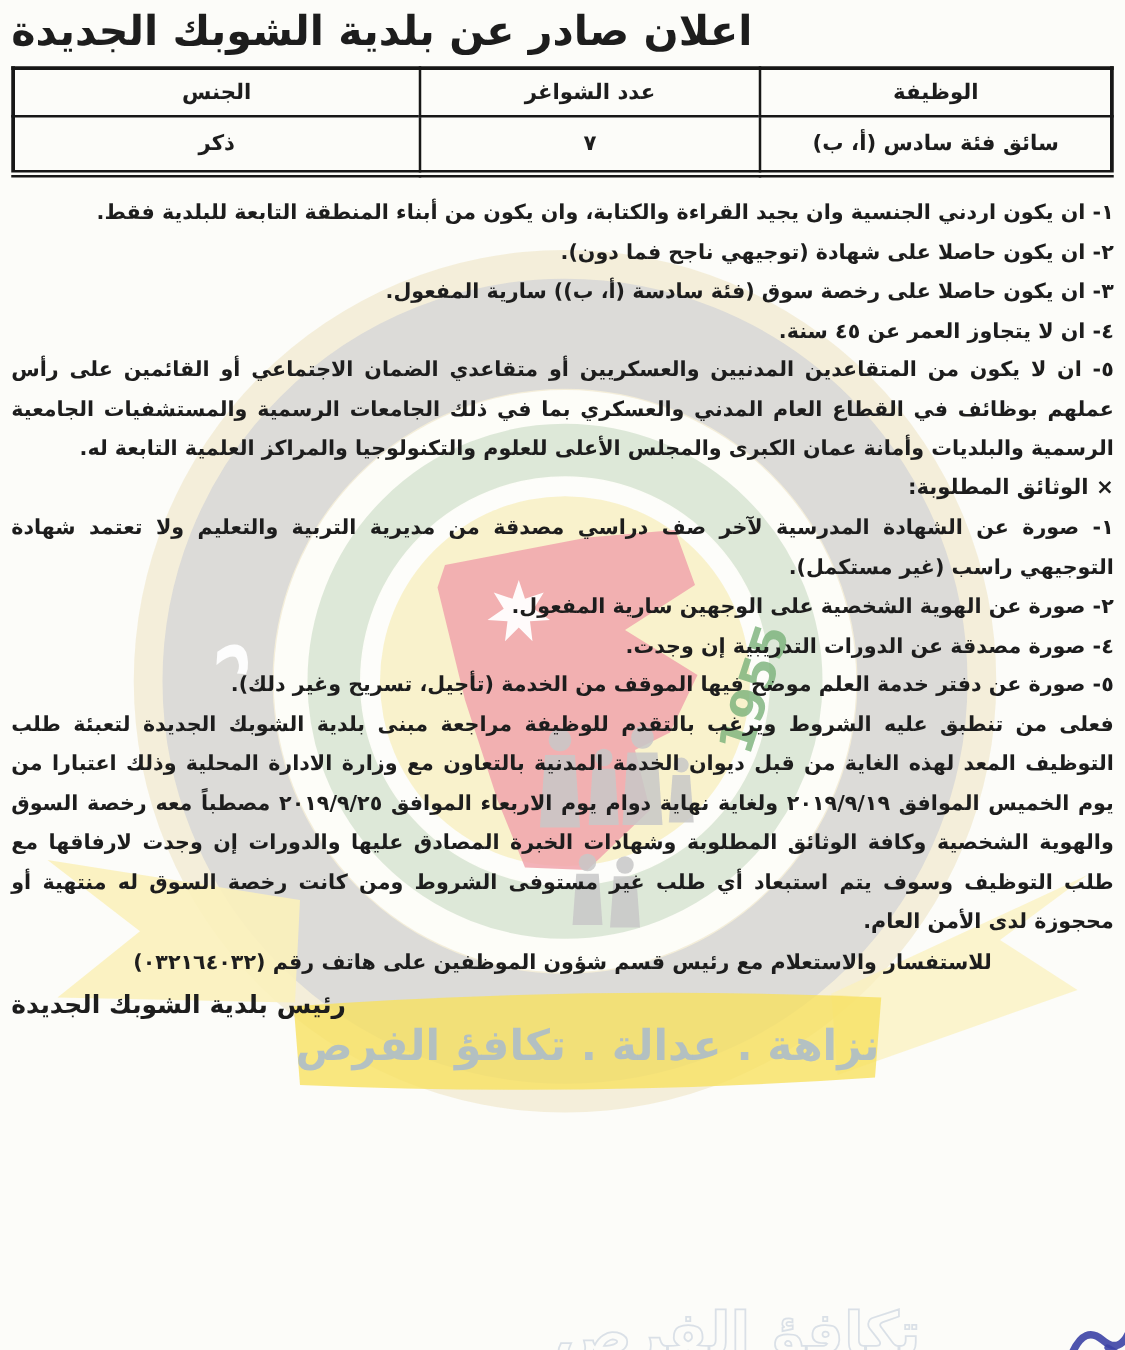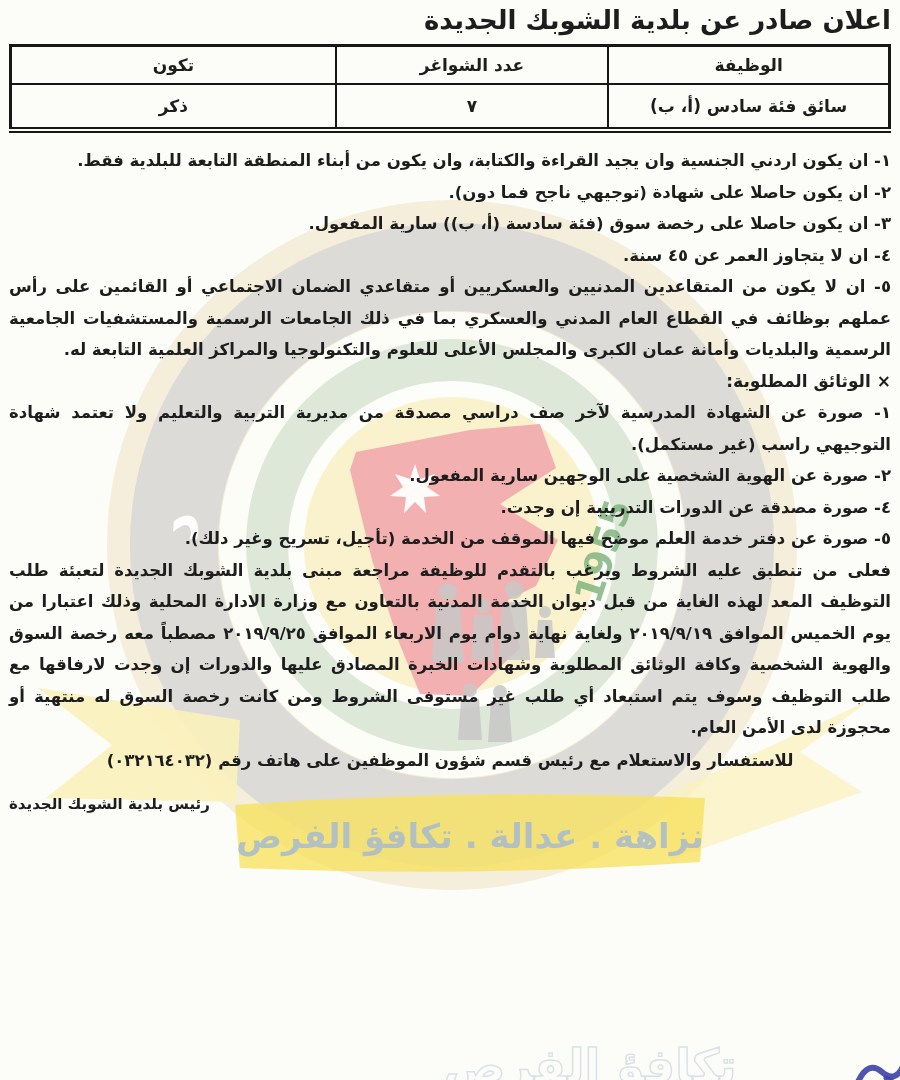--- a/index.html
+++ b/index.html
@@ -2,32 +2,32 @@
 <html lang="ar" dir="rtl"><head>
 <meta charset="utf-8">
 <style>
   html,body{margin:0;padding:0;}
   body{width:900px;height:1080px;background:#ffffff;}
   .page{position:relative;width:900px;height:1080px;background:#fcfcf9;overflow:hidden;}
   .watermark{position:absolute;top:0;left:0;z-index:0;}
   .inkmark{position:absolute;top:0;left:0;z-index:3;pointer-events:none;}
   .content{position:absolute;inset:0;padding:2px 9px 0 9px;z-index:2;direction:rtl;
            font-family:"DejaVu Sans",sans-serif;font-weight:bold;color:#1d1d1d;}
-  .title{font-size:26px;text-align:right;margin:3px 0 8px 0;letter-spacing:0;}
+  .title{font-size:33px;text-align:left;margin:3px 0 8px 0;letter-spacing:0;}
   .intro{font-size:16.5px;line-height:31.5px;text-align:justify;text-align-last:right;}
   table.vac{width:100%;border-collapse:collapse;margin:9px 0 12px 0;
             border:3px solid #171717;border-bottom:6px double #171717;}
   table.vac th,table.vac td{border:2.5px solid #171717;text-align:center;
             font-size:17px;font-weight:bold;padding:0;}
   table.vac th{height:36px;}
   table.vac td{height:42px;}
   .sec-heading{font-size:17px;line-height:31.5px;text-align:right;}
   .item,.closing{font-size:16.5px;line-height:31.5px;text-align:justify;text-align-last:right;}
   .contact{font-size:16.5px;line-height:33px;text-align:center;}
-  .signature{font-size:15px;line-height:32px;text-align:left;margin-top:11px;}
+  .signature{font-size:20px;line-height:32px;text-align:left;margin-top:1px;}
 </style>
 </head>
 <body>
 
 <div class="page">
 
   <svg class="watermark" width="900" height="1080" viewBox="0 0 900 1080">
     <defs>
       <path id="arcTop" d="M 197,545 A 255,255 0 0 1 707,545"></path>
       <path id="arcBottom" d="M 277,545 A 175,175 0 0 0 627,545"></path>
@@ -84,21 +84,21 @@
   <div class="content">
 
     <div class="title">اعلان صادر عن بلدية الشوبك الجديدة</div>
 
 
     <table class="vac">
       <thead>
         <tr>
           <th style="width:32%">الوظيفة</th>
           <th style="width:31%">عدد الشواغر</th>
-          <th style="width:37%">تكون</th>
+          <th style="width:37%">الجنس</th>
         </tr>
       </thead>
       <tbody>
         <tr>
           <td>سائق فئة سادس (أ، ب)</td>
           <td>٧</td>
           <td>ذكر</td>
         </tr>
       </tbody>
     </table>

